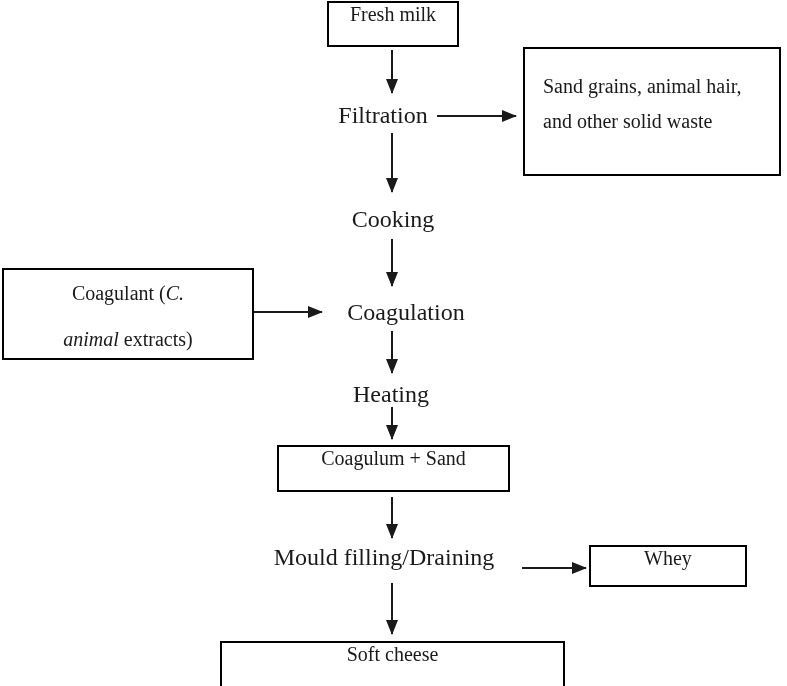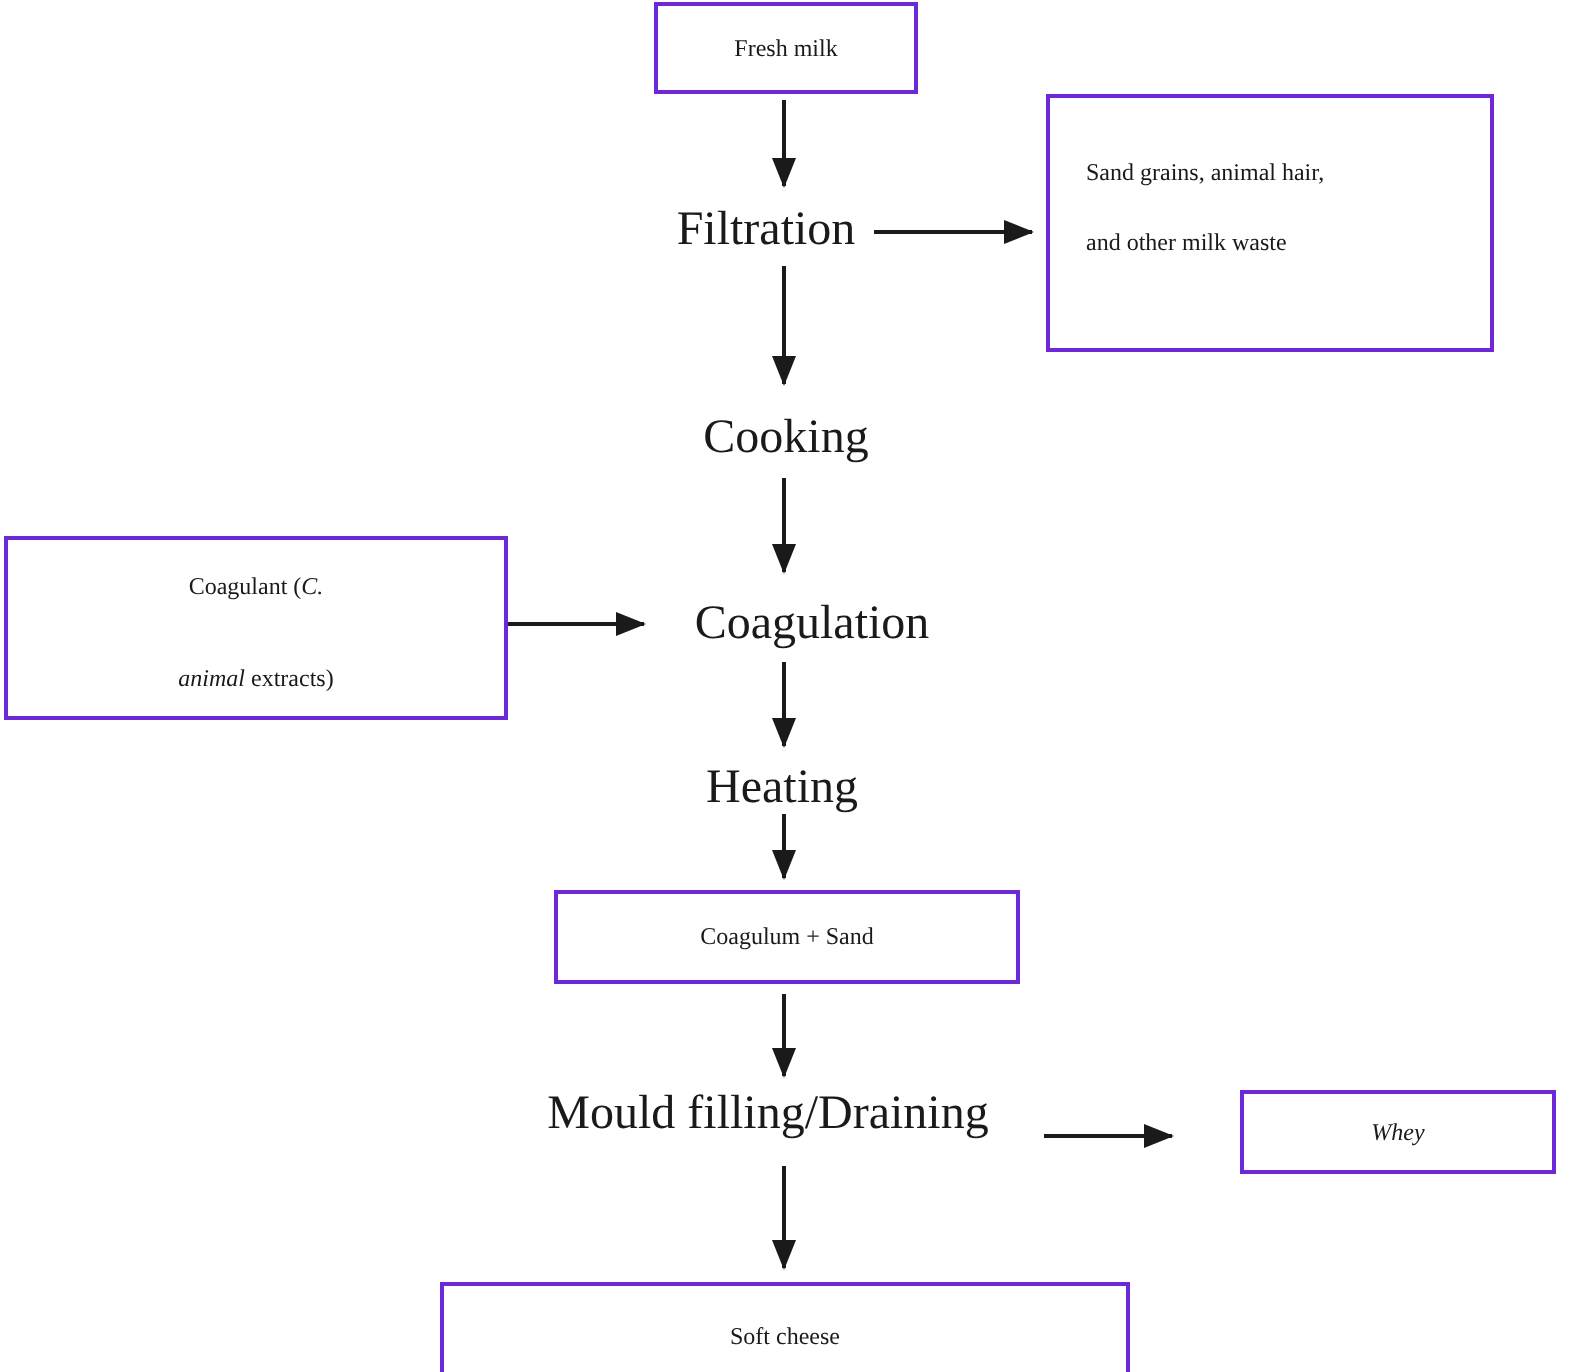--- a/index.html
+++ b/index.html
@@ -20,40 +20,39 @@
     position: absolute;
     left: 0;
     top: 0;
     width: 787px;
     height: 686px;
     pointer-events: none;
   }
   .box {
     position: absolute;
     box-sizing: border-box;
-    border: 2px solid #6d28d9;
+    border: 2px solid #000000;
     background: #ffffff;
-    font-size: 12px;
+    font-size: 20px;
     display: flex;
-    align-items: center;
     justify-content: center;
     white-space: nowrap;
   }
   .box.multiline {
     display: block;
     white-space: normal;
   }
   .label {
     position: absolute;
     transform: translateX(-50%);
     font-size: 24px;
     white-space: nowrap;
   }
   .waste-box {
-    left: 523px; top: 47px; width: 224px; height: 129px;
+    left: 523px; top: 47px; width: 258px; height: 129px;
     padding: 20px 10px 0 18px;
     line-height: 35px;
     text-align: left;
   }
   .coagulant-box {
     left: 2px; top: 268px; width: 252px; height: 92px;
     line-height: 46px;
     text-align: center;
   }
   .ital { font-style: italic; }
@@ -82,41 +81,41 @@
   </svg>
 
   <div class="box" style="left:327px; top:1px; width:132px; height:46px;">
     <span>Fresh milk</span>
   </div>
 
   <div class="label" style="left:383px; top:102px;">Filtration</div>
 
   <div class="box multiline waste-box">
     <div>Sand grains, animal hair,</div>
-    <div>and other milk waste</div>
+    <div>and other solid waste</div>
   </div>
 
   <div class="label" style="left:393px; top:206px;">Cooking</div>
 
   <div class="box multiline coagulant-box">
     <div><span>Coagulant (</span><span class="ital">C.</span></div>
     <div><span class="ital">animal</span><span> extracts)</span></div>
   </div>
 
   <div class="label" style="left:406px; top:299px;">Coagulation</div>
 
   <div class="label" style="left:391px; top:381px;">Heating</div>
 
   <div class="box" style="left:277px; top:445px; width:233px; height:47px;">
     <span>Coagulum + Sand</span>
   </div>
 
   <div class="label" style="left:384px; top:544px;">Mould filling/Draining</div>
 
-  <div class="box" style="left:620px; top:545px; width:158px; height:42px;font-style:italic;">
+  <div class="box" style="left:589px; top:545px; width:158px; height:42px;">
     <span>Whey</span>
   </div>
 
   <div class="box" style="left:220px; top:641px; width:345px; height:55px;">
     <span>Soft cheese</span>
   </div>
 
 </div>
 
 </body></html>

